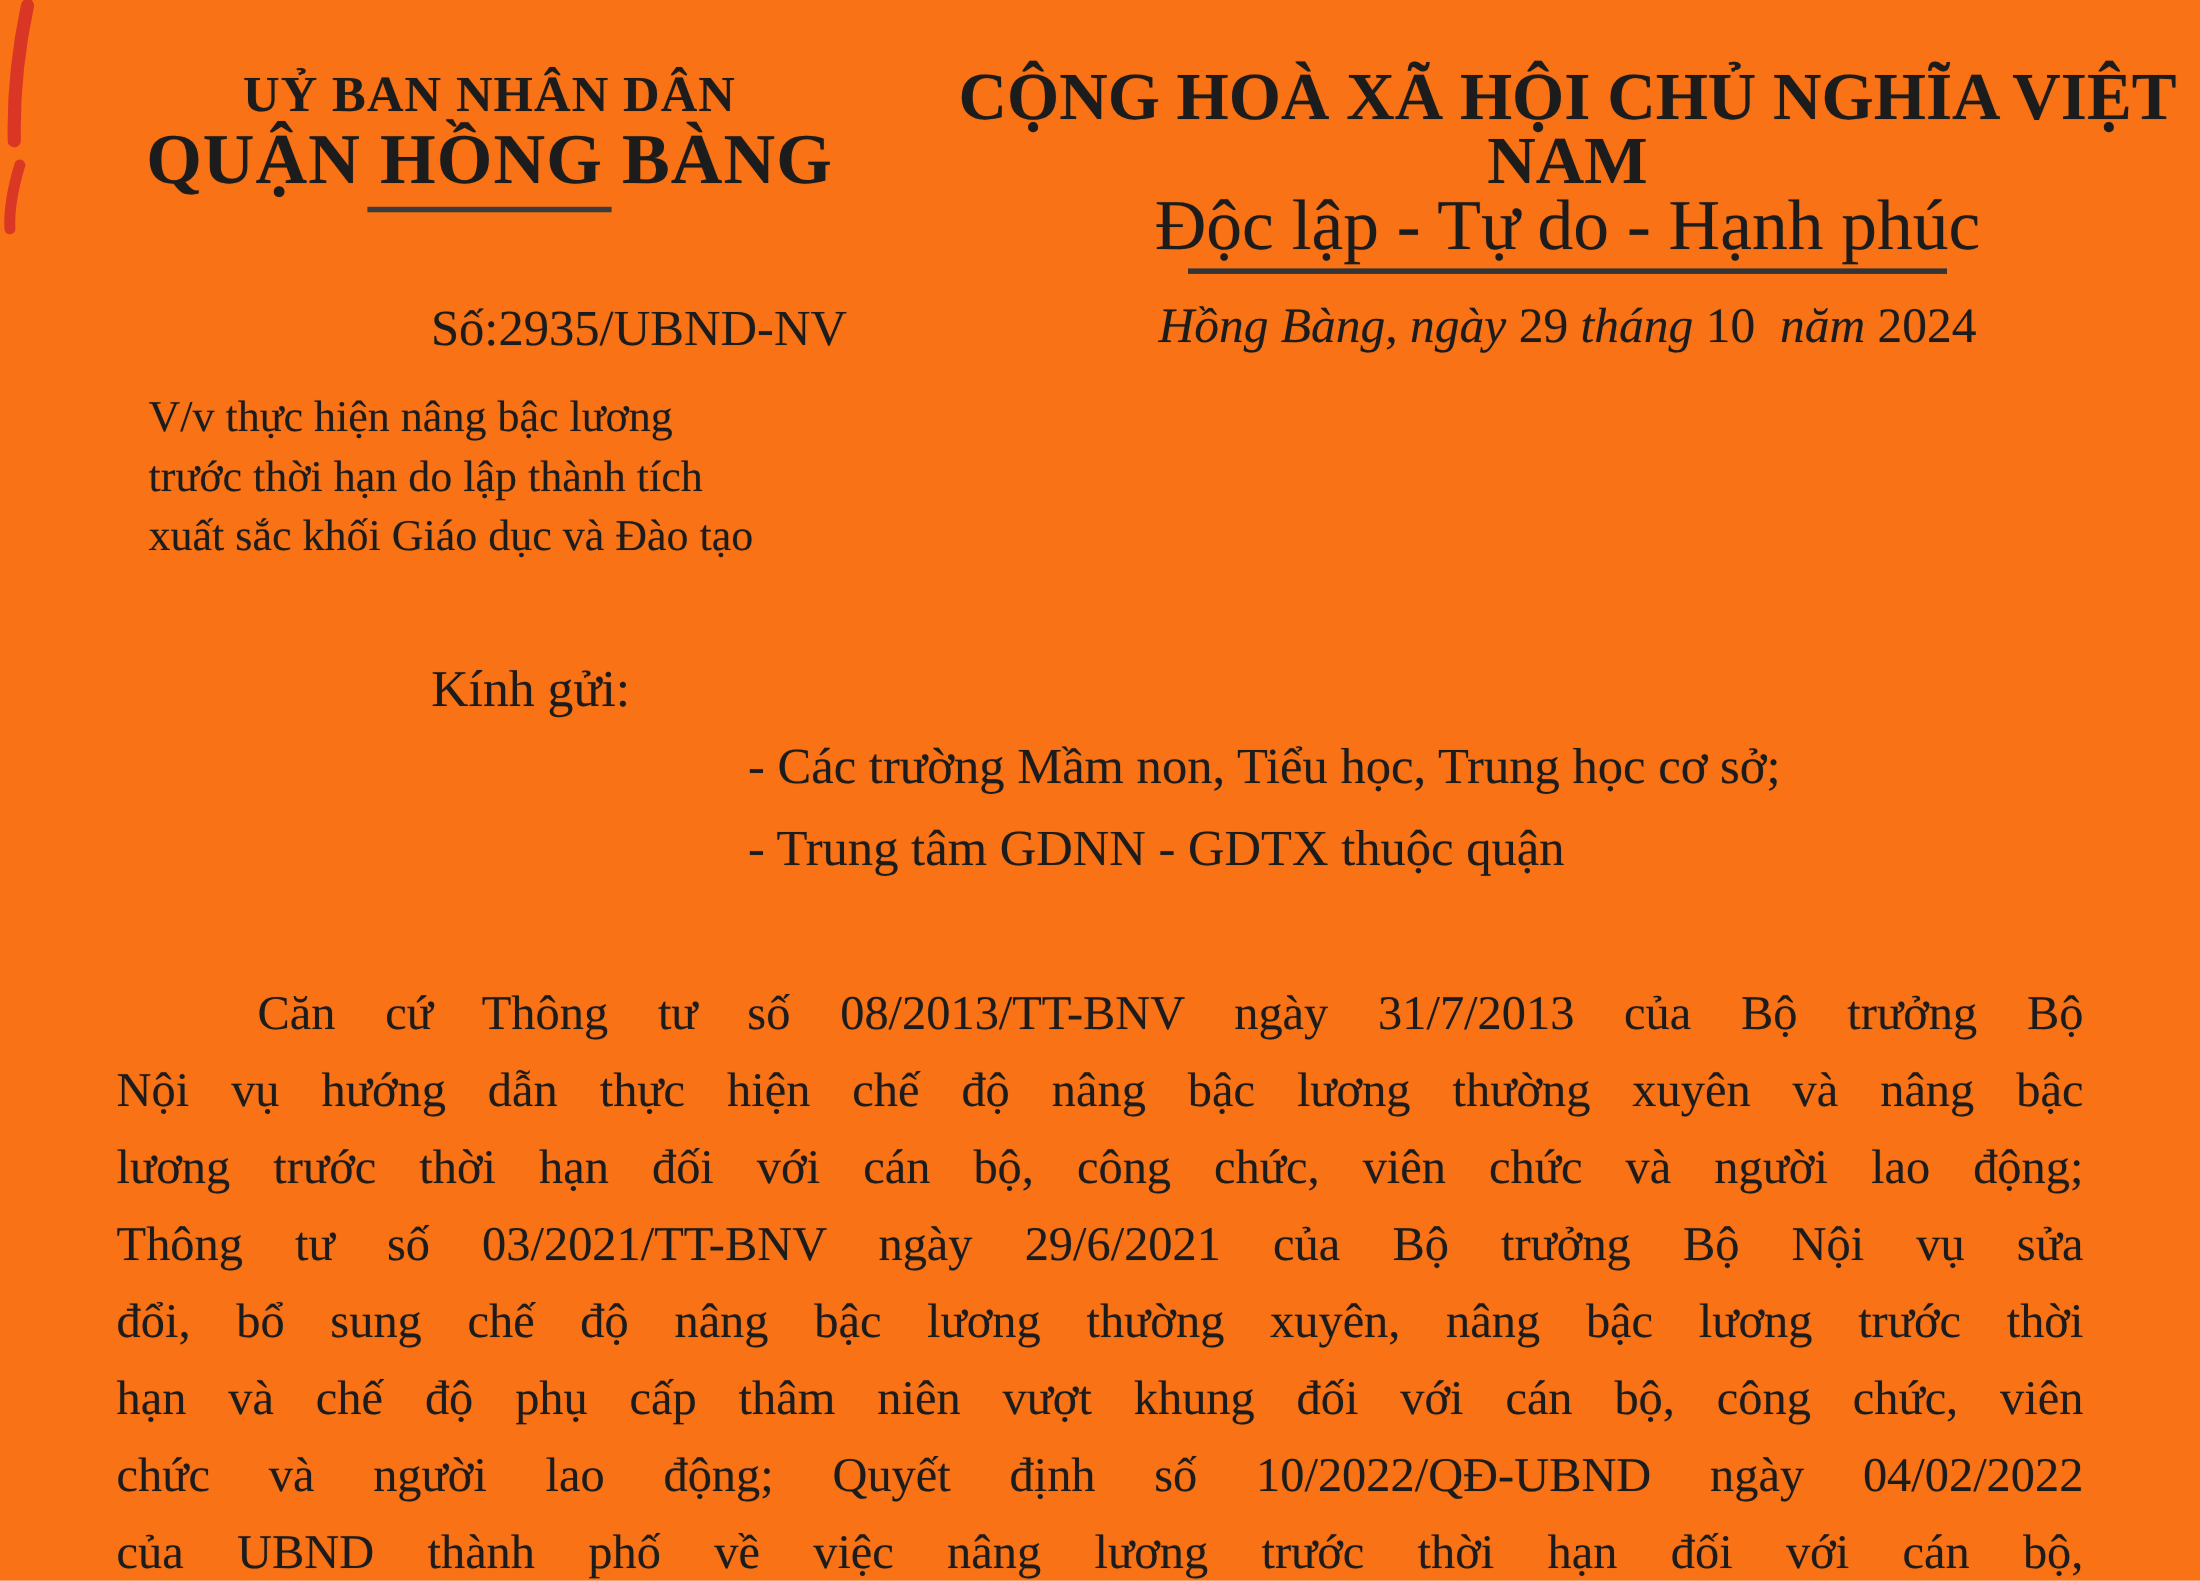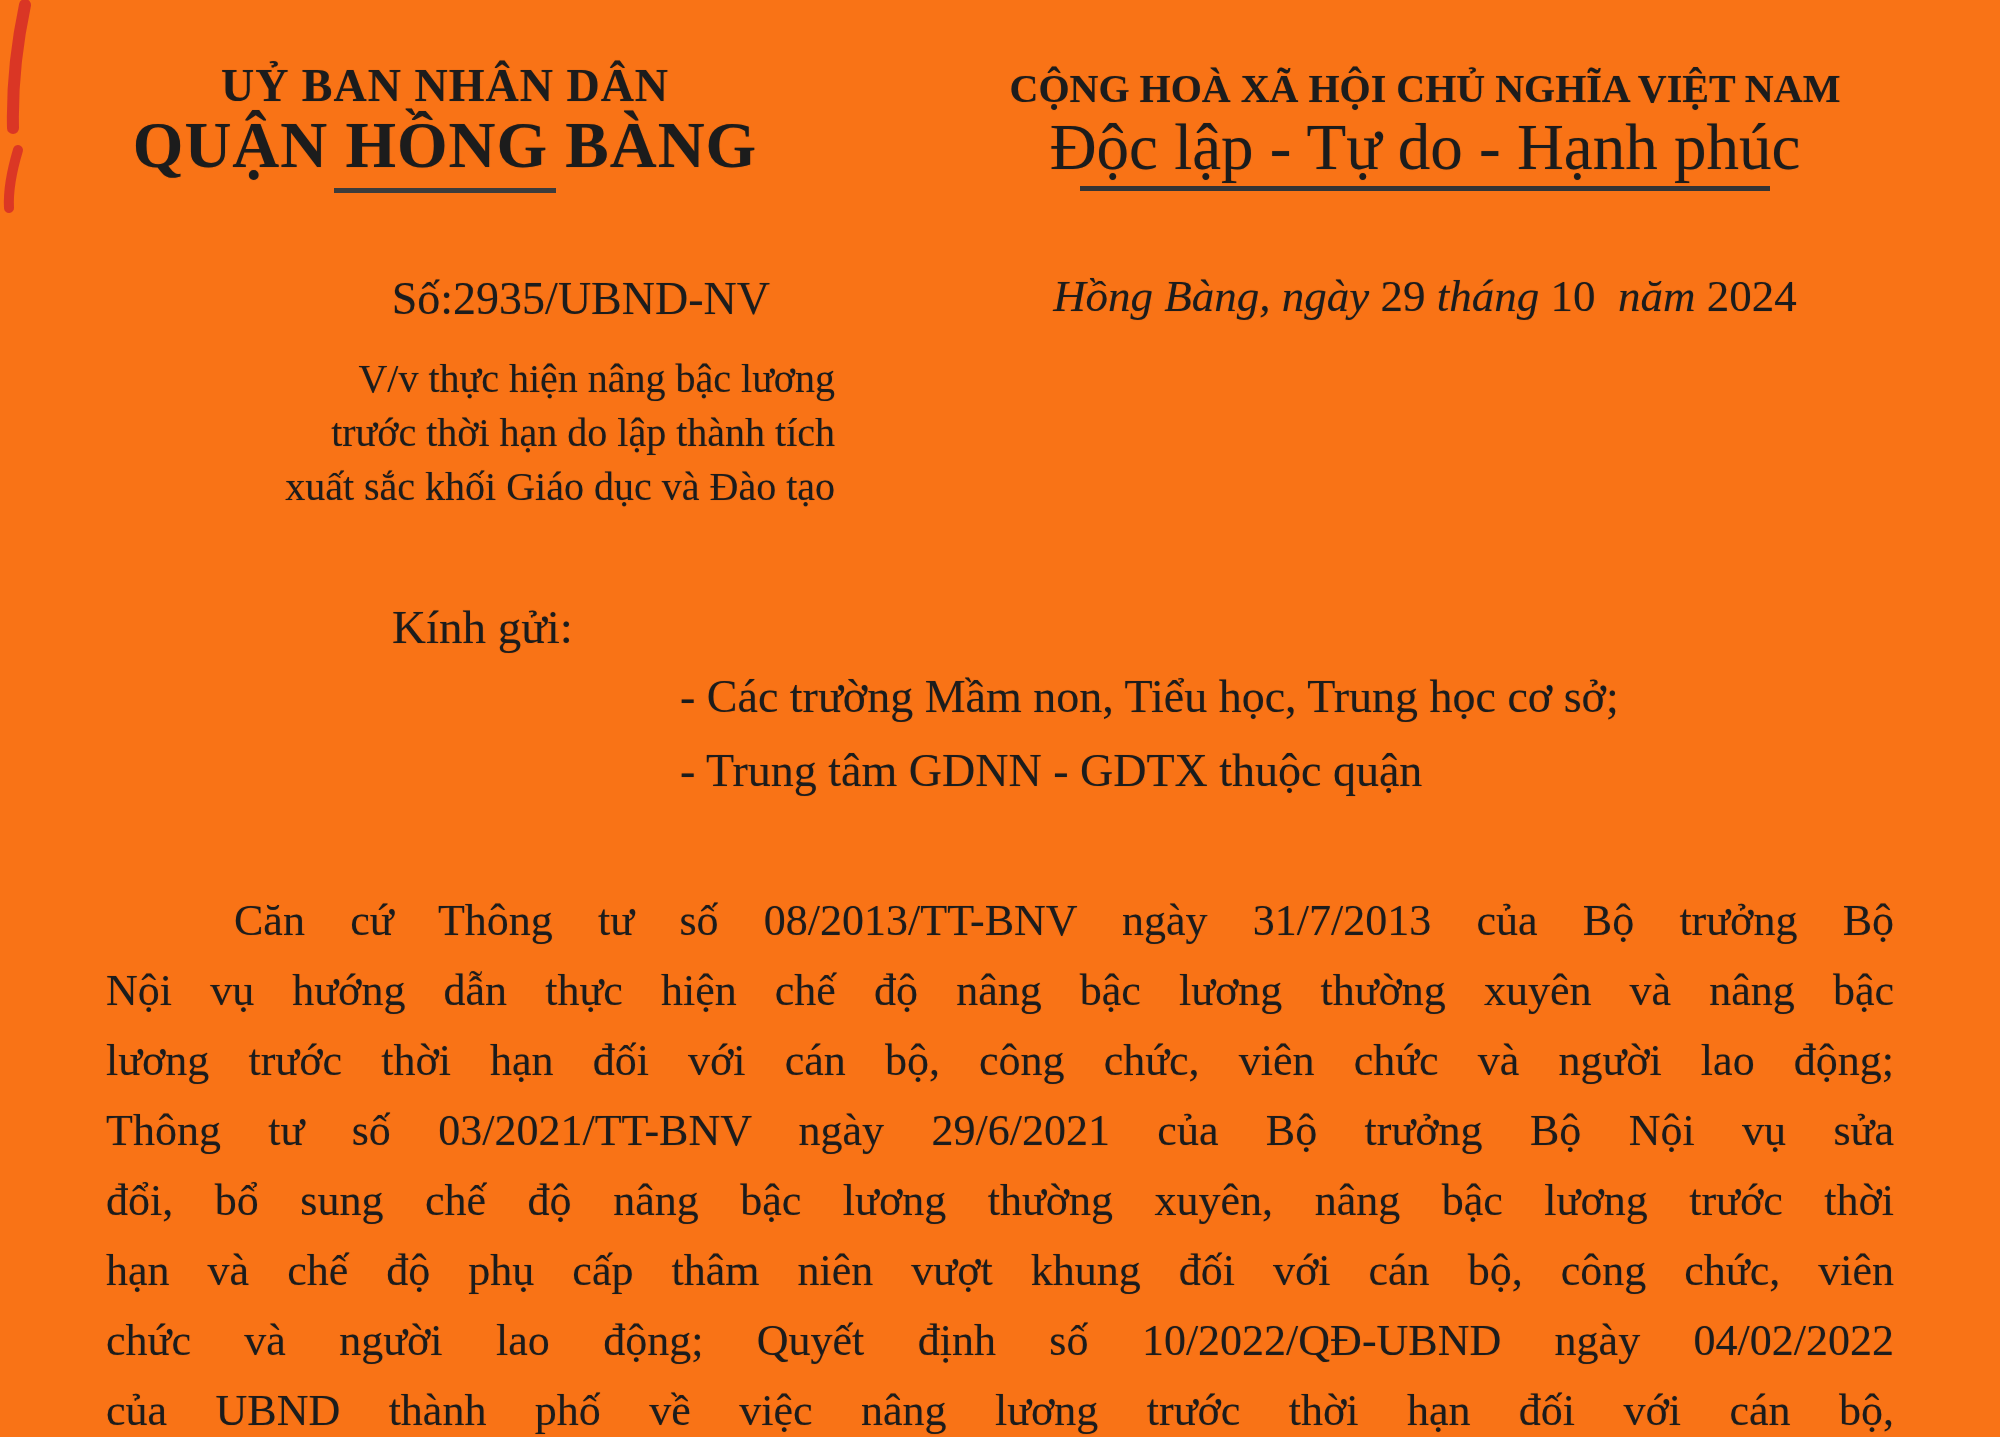--- a/index.html
+++ b/index.html
@@ -20,38 +20,38 @@
     text-align:center;
   }
   .org-line1{font-size:46px;font-weight:bold;line-height:56px;letter-spacing:1px;}
   .org-line2{font-size:65px;font-weight:bold;line-height:62px;letter-spacing:1px;}
   .org-underline{width:222px;height:5px;background:#3c3c3c;margin:12px auto 0 auto;}
 
   .nat-block{
     position:absolute;left:865px;top:60px;width:1120px;
     text-align:center;
   }
-  .nat-line1{font-size:40px;font-weight:bold;line-height:58px;}
+  .nat-line1{font-size:61px;font-weight:bold;line-height:58px;}
   .nat-line2{font-size:65px;font-weight:normal;line-height:58px;}
   .nat-underline{width:690px;height:5px;background:#343434;margin:10px auto 0 auto;}
 
   .doc-number{
     position:absolute;left:120px;top:272px;width:650px;
     text-align:right;font-size:46px;
   }
   .date-line{
     position:absolute;left:865px;top:270px;width:1120px;
     text-align:center;font-size:45px;
   }
   .date-line .it{font-style:italic;}
   .date-line .up{font-style:normal;margin-top:20px;}
 
   .subject-block{
     position:absolute;left:135px;top:352px;width:700px;
-    text-align:right;font-size:40px;line-height:54px;
+    text-align:left;font-size:40px;line-height:54px;
   }
 
   
   .salutation{
     position:absolute;left:392px;top:600px;
     font-size:47px;
   }
   .recipients{
     position:absolute;left:680px;top:660px;width:1260px;
     font-size:46px;line-height:74px;

